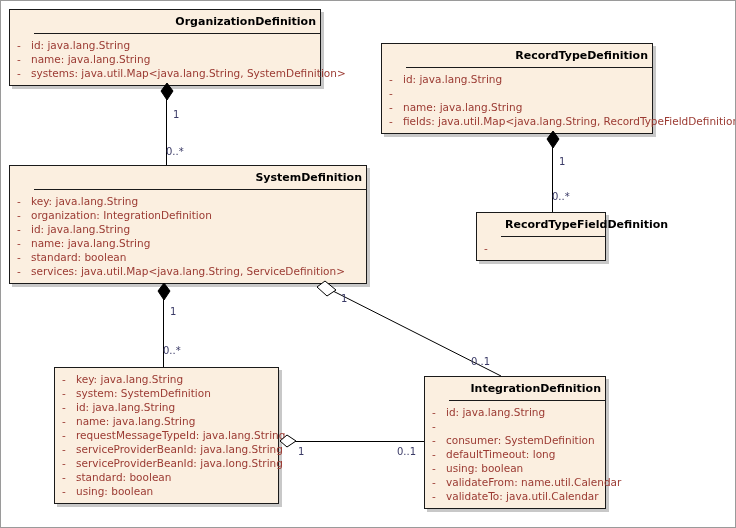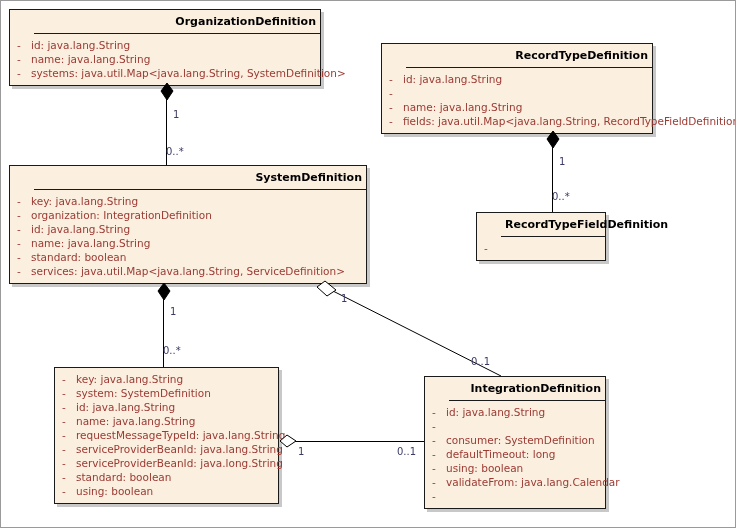--- a/index.html
+++ b/index.html
@@ -263,21 +263,22 @@
       <div class="attr-row">
         <span class="attr-vis">-</span>
         <span class="attr-text">defaultTimeout:  long</span>
       </div>
       <div class="attr-row">
         <span class="attr-vis">-</span>
         <span class="attr-text">using:  boolean</span>
       </div>
       <div class="attr-row">
         <span class="attr-vis">-</span>
-        <span class="attr-text">validateFrom:  java.lang.Calendar</span>
-      </div>
-      <div class="attr-row">
-        <span class="attr-vis">-</span>
+        <span class="attr-text">validateFrom:  name.util.Calendar</span>
+      </div>
+      <div class="attr-row">
+        <span class="attr-vis">-</span>
+        <span class="attr-text">validateTo:  java.util.Calendar</span>
       </div>
     </div>
   </div>
 
 </div>
 
 </body></html>

